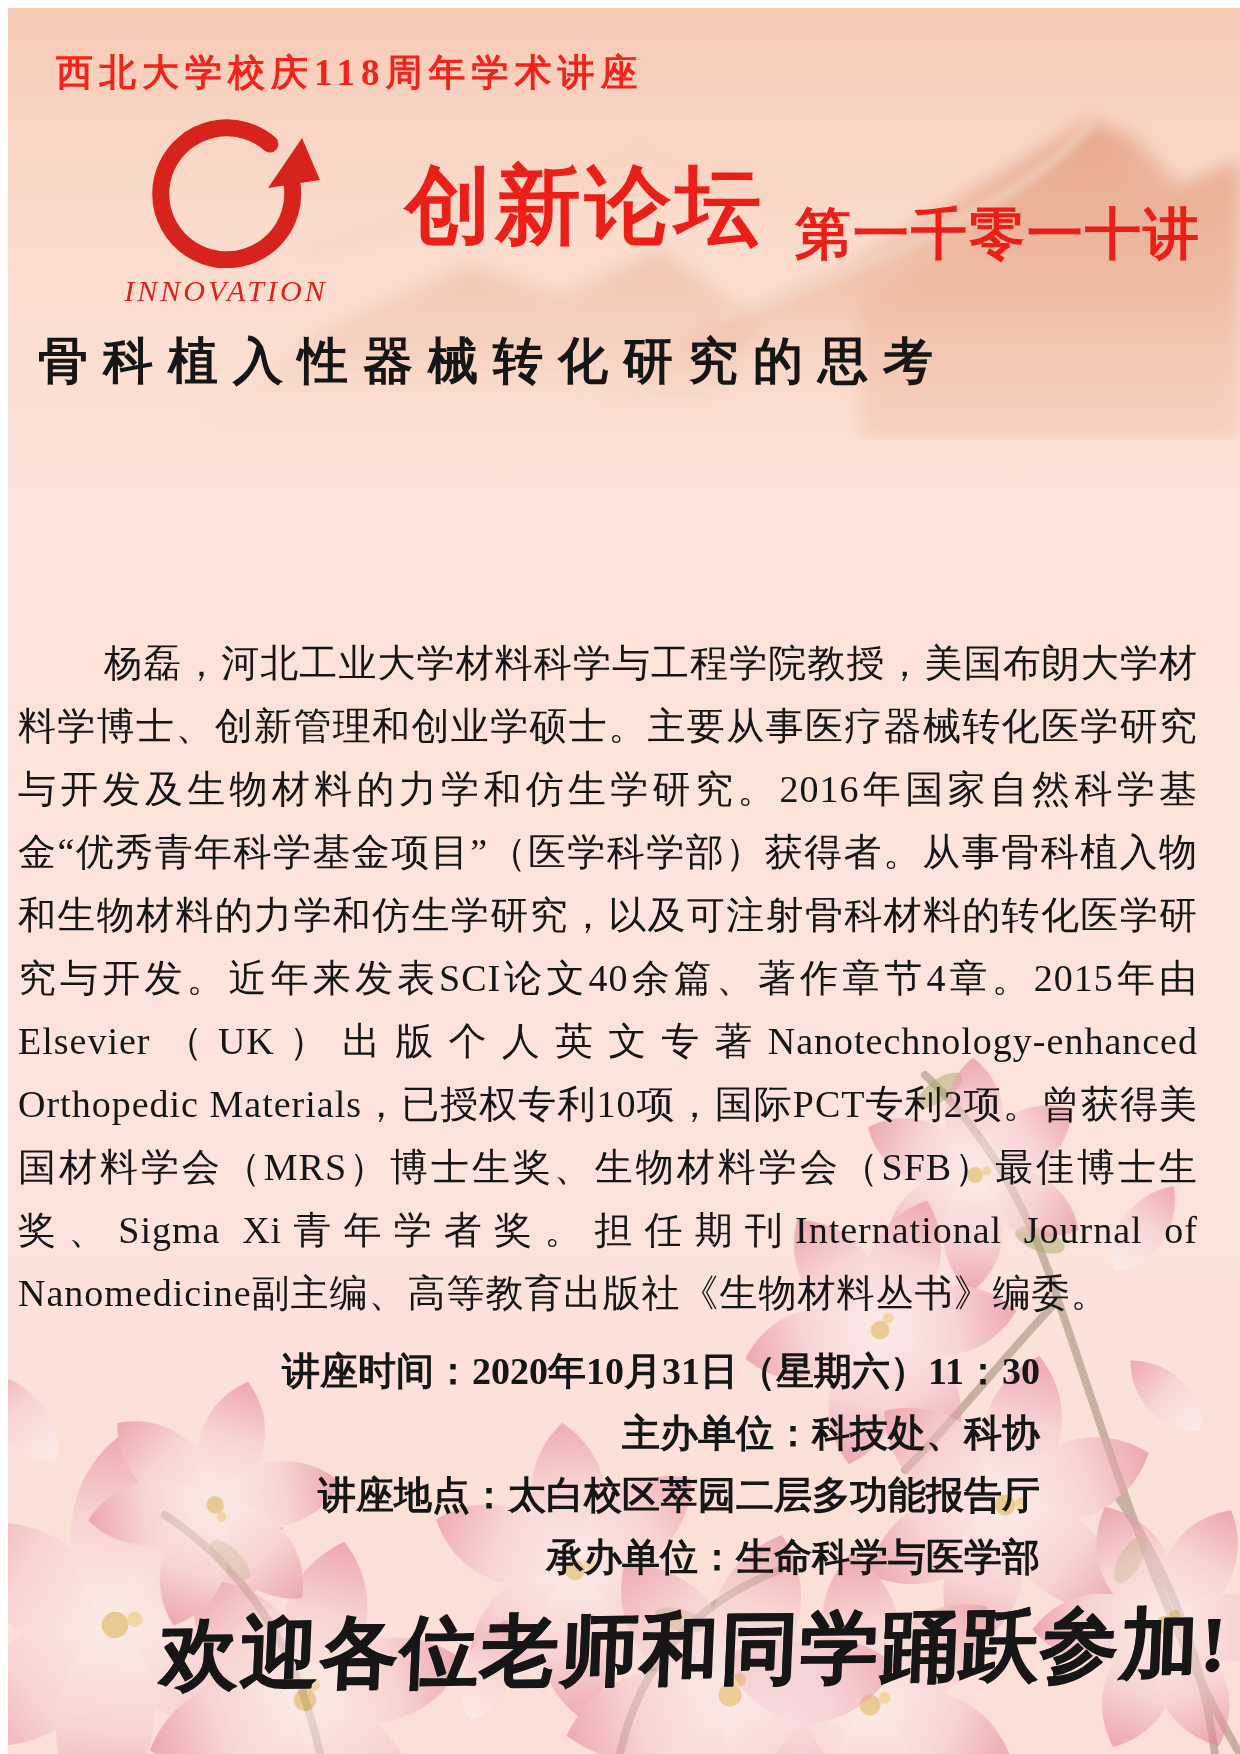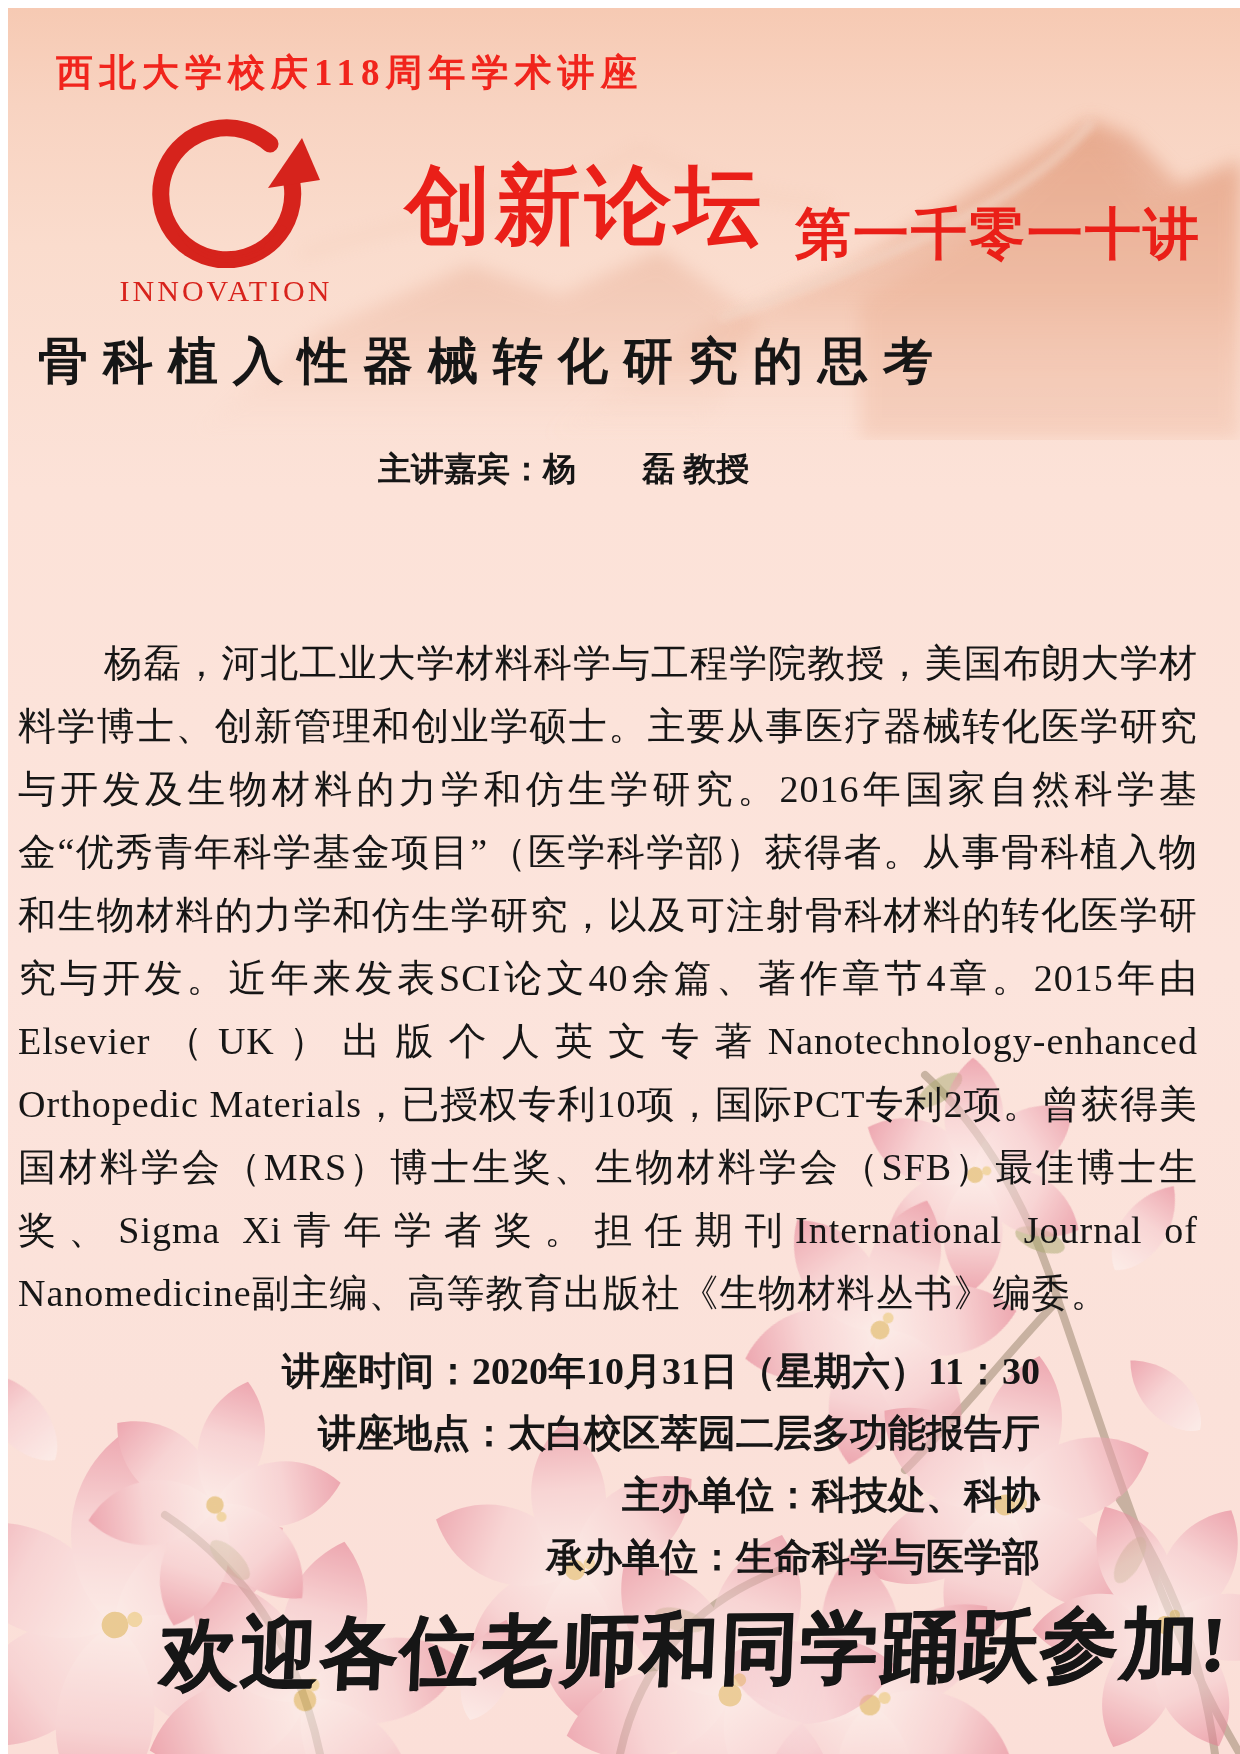--- a/index.html
+++ b/index.html
@@ -11,21 +11,21 @@
   }
   .abs{position:absolute;}
   .edge{background:#ffffff;z-index:3;}
   #art-mountains{top:0;left:0;z-index:0;pointer-events:none;}
   #art-flowers{top:0;left:0;z-index:1;pointer-events:none;}
   .content{z-index:2;}
   #series-title{
     left:56px;top:48px;font-size:37px;font-weight:bold;
     letter-spacing:6px;color:#f1241c;white-space:nowrap;
   }
-  #logo-block{left:108px;top:118px;width:236px;text-align:center;}
+  #logo-block{left:108px;top:118px;width:236px;text-align:center;font-style:italic;}
   #logo-text{
     display:block;margin-top:2px;font-size:30px;letter-spacing:3px;
     color:#d8231c;font-weight:normal;
   }
   #forum-name{
     left:405px;top:148px;font-size:86px;font-weight:bold;color:#ea1f18;
     font-family:"Liberation Sans","DejaVu Sans",sans-serif;
     letter-spacing:4px;white-space:nowrap;
   }
   #forum-session{
@@ -152,25 +152,24 @@
   </svg>
   <span id="logo-text">INNOVATION</span>
 </div>
 
 <div id="forum-name" class="abs content">创新论坛</div>
 <div id="forum-session" class="abs content">第一千零一十讲</div>
 
 <div id="lecture-title" class="abs content">骨科植入性器械转化研究的思考</div>
 
 <div id="people" class="abs content">
-  <div>主讲嘉宾：杨　　磊 教授</div>
 </div>
 
 <p id="bio" class="abs content">杨磊，河北工业大学材料科学与工程学院教授，美国布朗大学材料学博士、创新管理和创业学硕士。主要从事医疗器械转化医学研究与开发及生物材料的力学和仿生学研究。2016年国家自然科学基金“优秀青年科学基金项目”（医学科学部）获得者。从事骨科植入物和生物材料的力学和仿生学研究，以及可注射骨科材料的转化医学研究与开发。近年来发表SCI论文40余篇、著作章节4章。2015年由Elsevier（UK）出版个人英文专著Nanotechnology-enhanced Orthopedic Materials，已授权专利10项，国际PCT专利2项。曾获得美国材料学会（MRS）博士生奖、生物材料学会（SFB）最佳博士生奖、Sigma Xi青年学者奖。担任期刊International Journal of Nanomedicine副主编、高等教育出版社《生物材料丛书》编委。</p>
 
 <div id="details" class="abs content">
   <div><span>讲座时间：</span><span>2020年10月31日（星期六）11：30</span></div>
+  <div><span>主办单位：</span><span>科技处、科协</span></div>
   <div><span>讲座地点：</span><span>太白校区萃园二层多功能报告厅</span></div>
-  <div><span>主办单位：</span><span>科技处、科协</span></div>
   <div><span>承办单位：</span><span>生命科学与医学部</span></div>
 </div>
 
 <div id="welcome" class="abs content">欢迎各位老师和同学踊跃参加!</div>
 
 </body></html>

